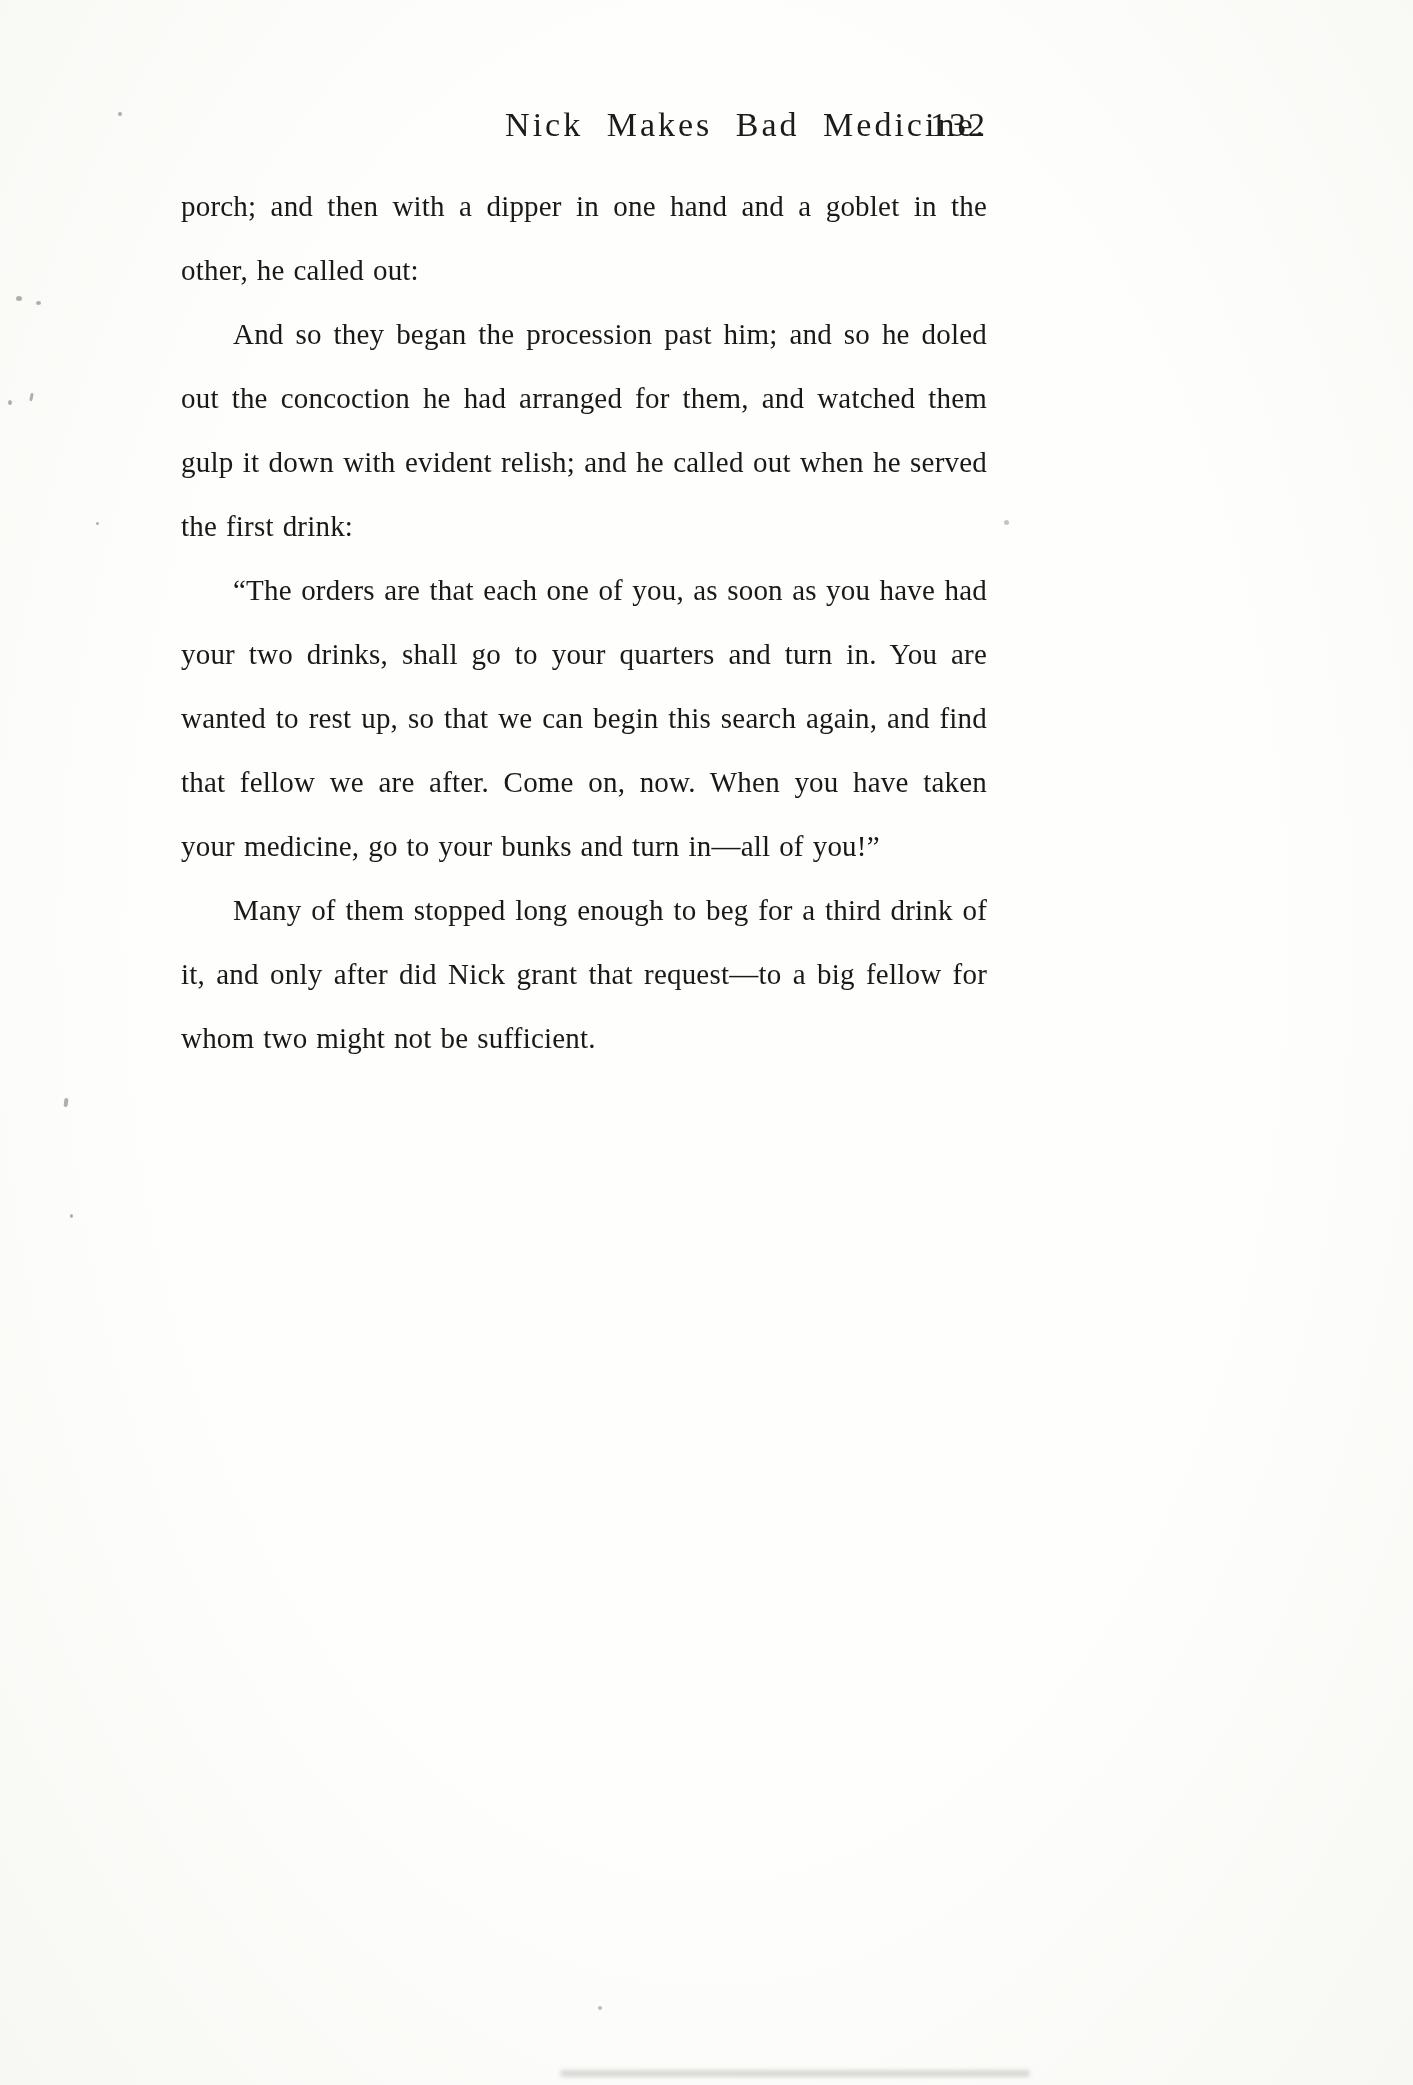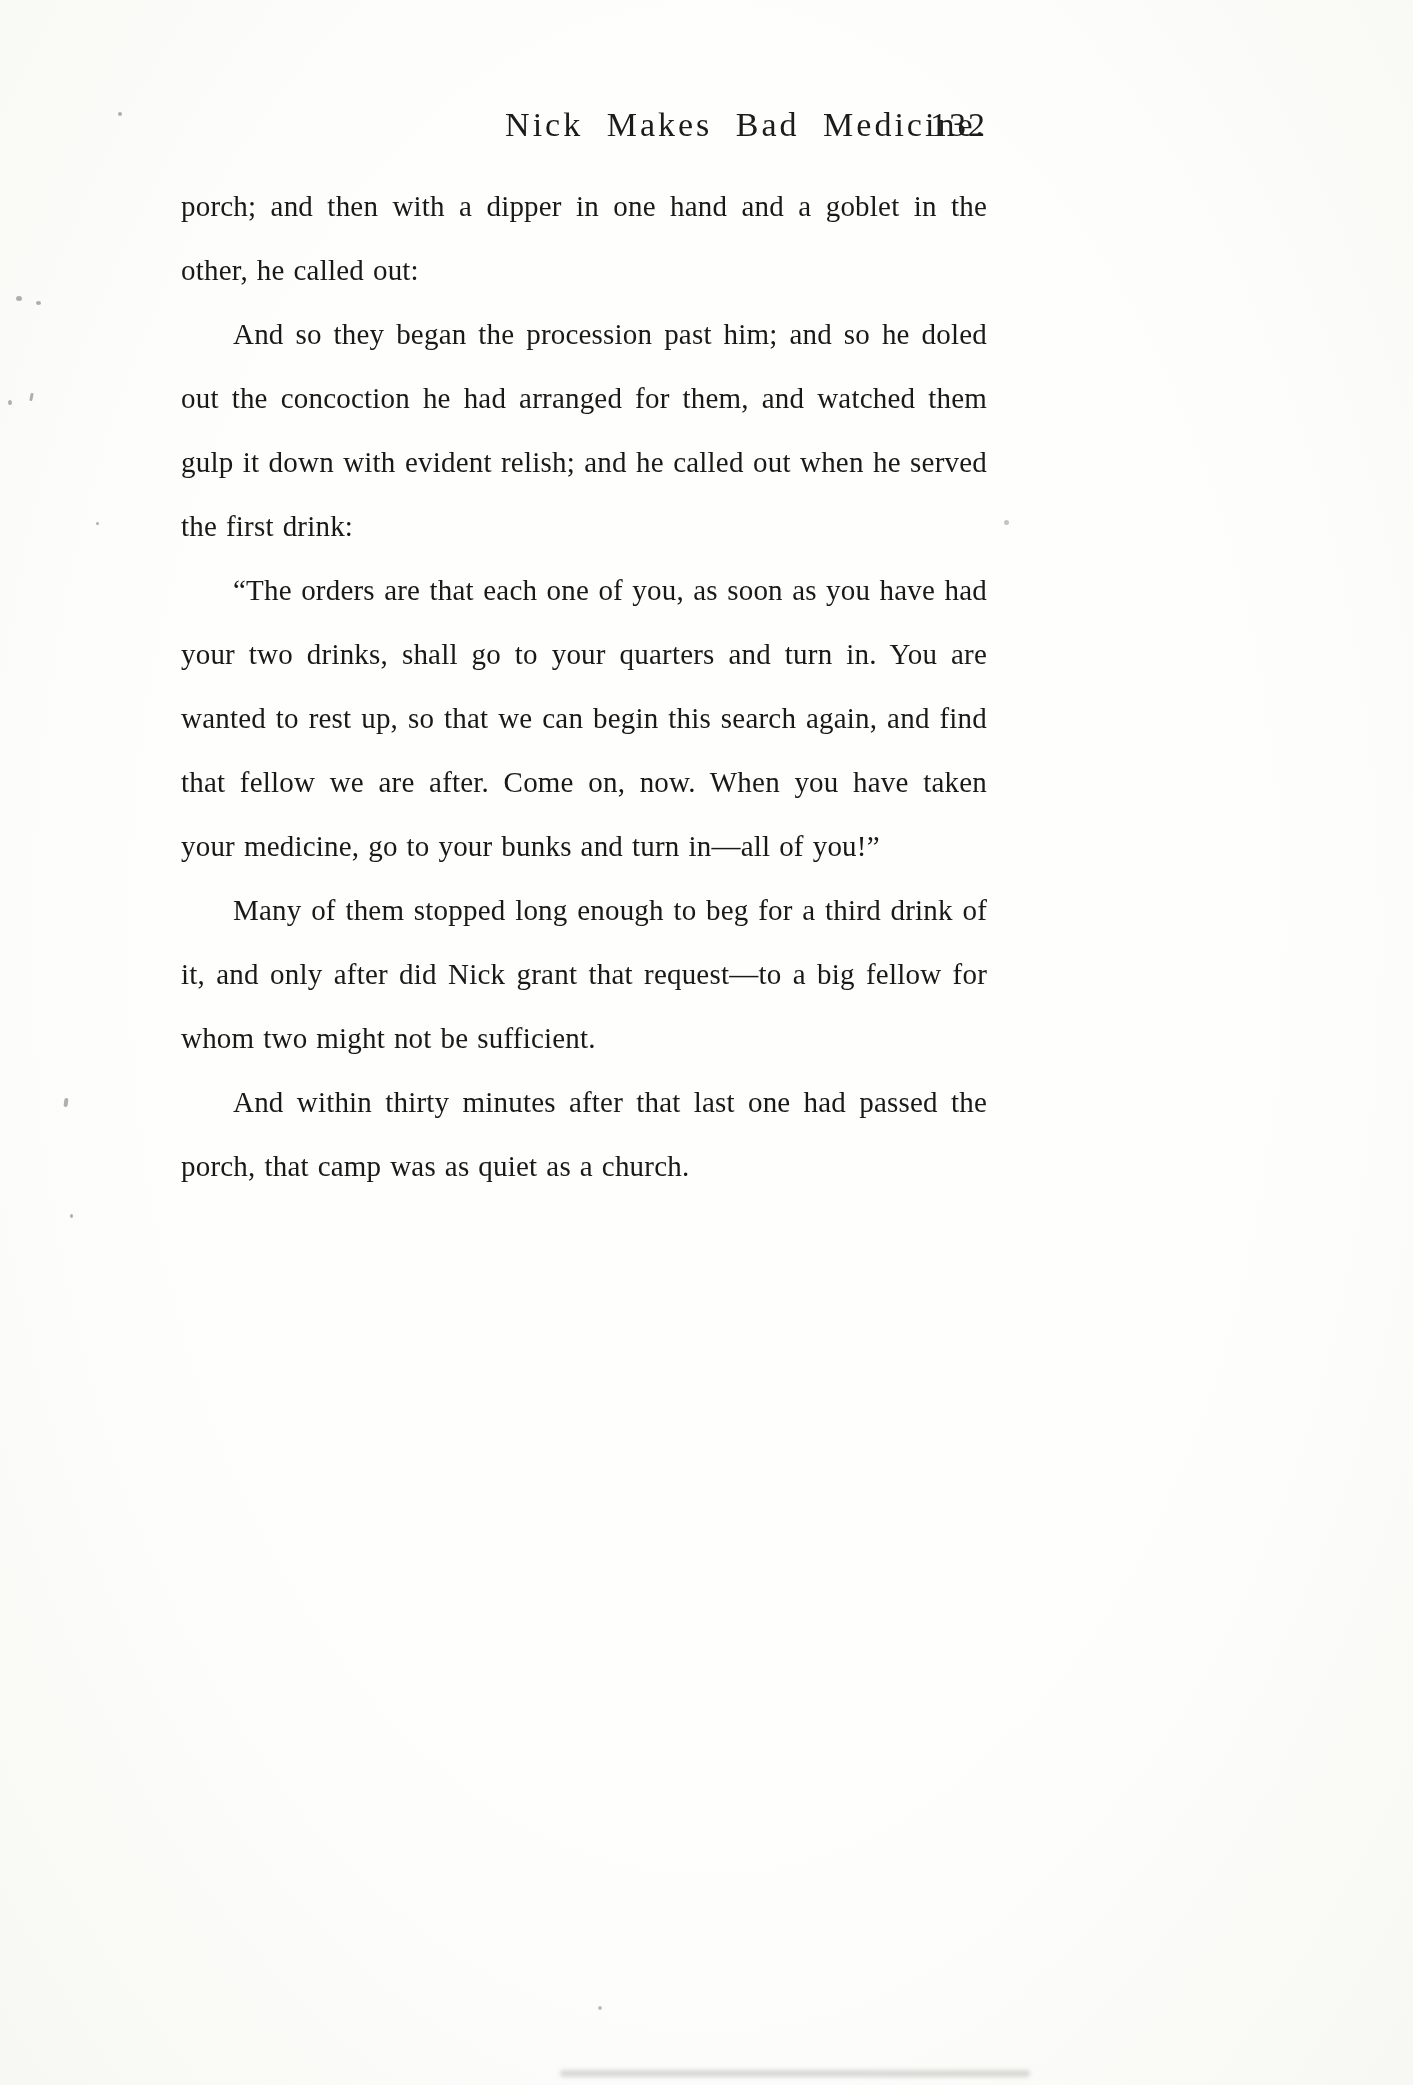--- a/index.html
+++ b/index.html
@@ -102,17 +102,16 @@
     <div class="running-header">
       <span class="header-title">Nick Makes Bad Medicine.</span>
       <span class="page-number">132</span>
     </div>
 
     <div class="body-text">
       <p class="para no-indent">porch; and then with a dipper in one hand and a goblet in the other, he called out:</p>
       <p class="para">And so they began the procession past him; and so he doled out the concoction he had arranged for them, and watched them gulp it down with evident relish; and he called out when he served the first drink:</p>
       <p class="para">“The orders are that each one of you, as soon as you have had your two drinks, shall go to your quarters and turn in.  You are wanted to rest up, so that we can begin this search again, and find that fellow we are after.  Come on, now.  When you have taken your medicine, go to your bunks and turn in—all of you!”</p>
       <p class="para">Many of them stopped long enough to beg for a third drink of it, and only after did Nick grant that request—to a big fellow for whom two might not be sufficient.</p>
-      <p class="para">And within thirty minutes after that last one had passed the porch, that camp was as quiet as a church.</p>
     </div>
 
   </div>
 </div>
 
 </body></html>

